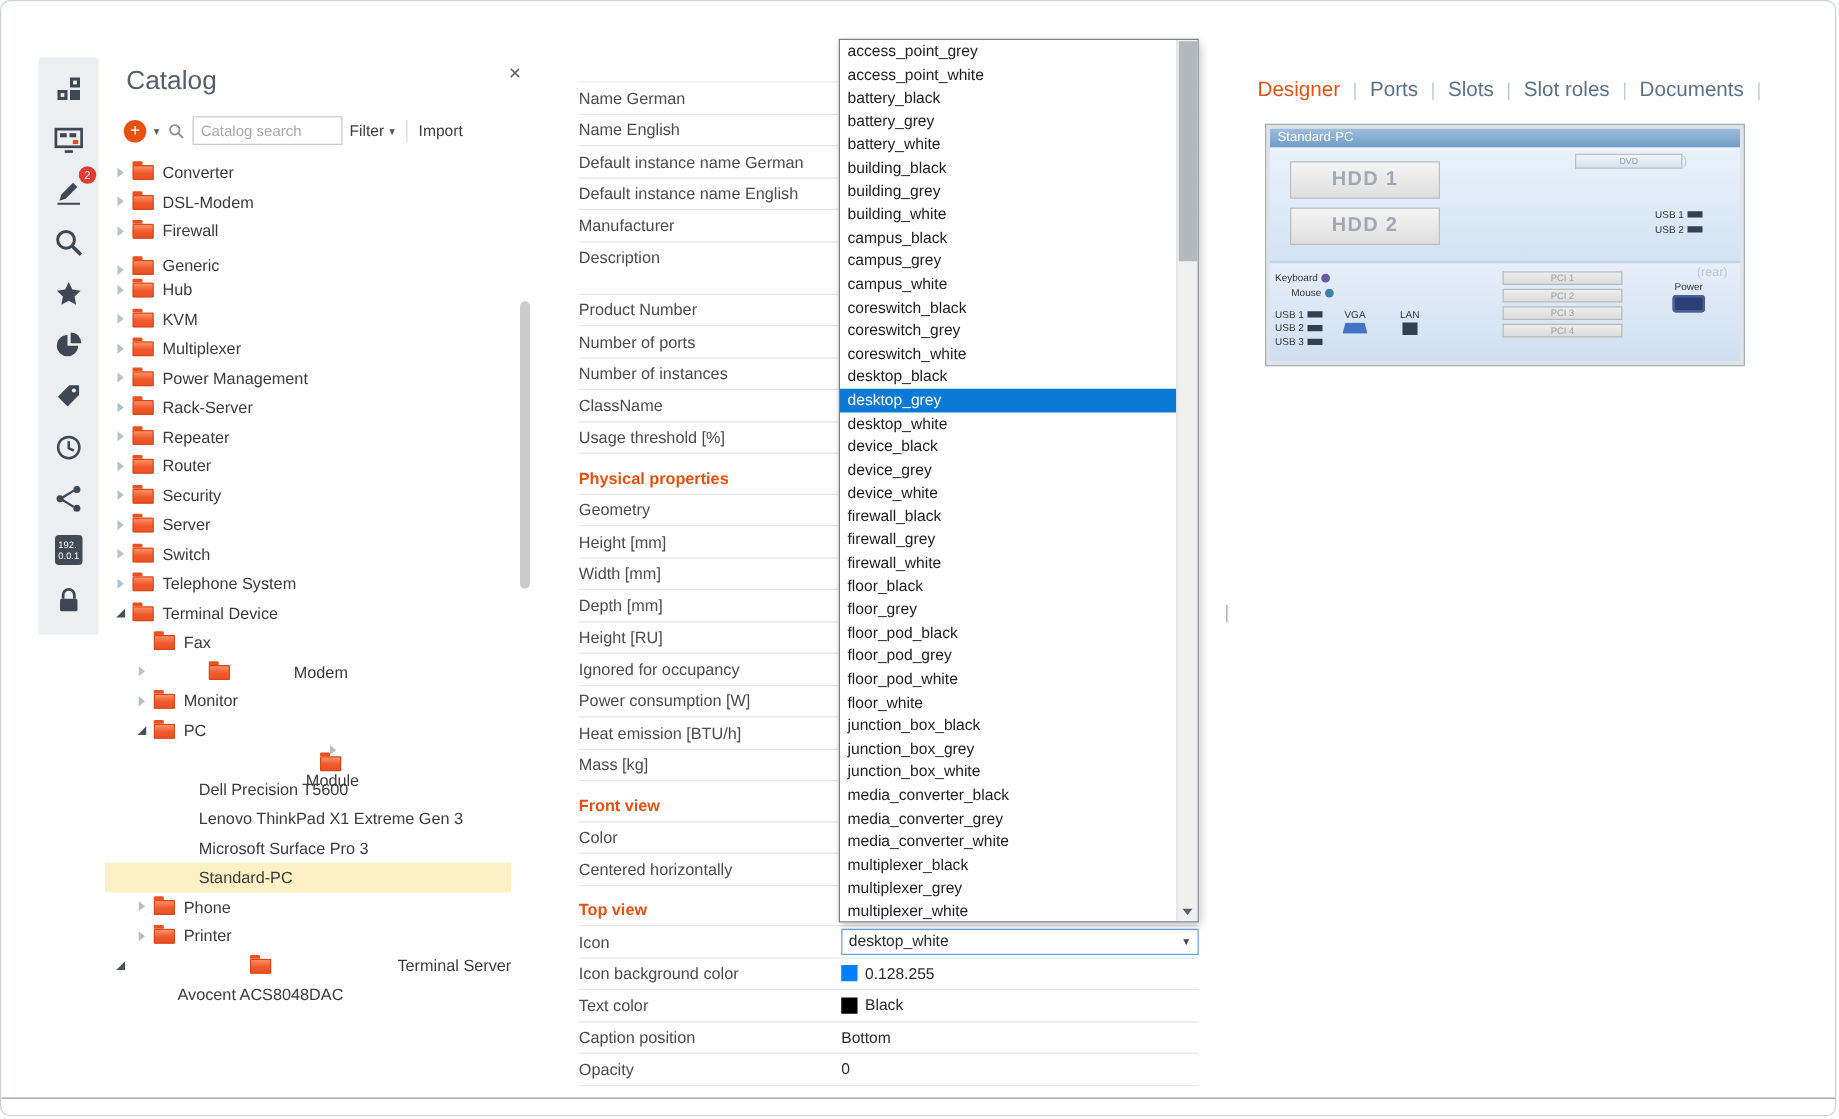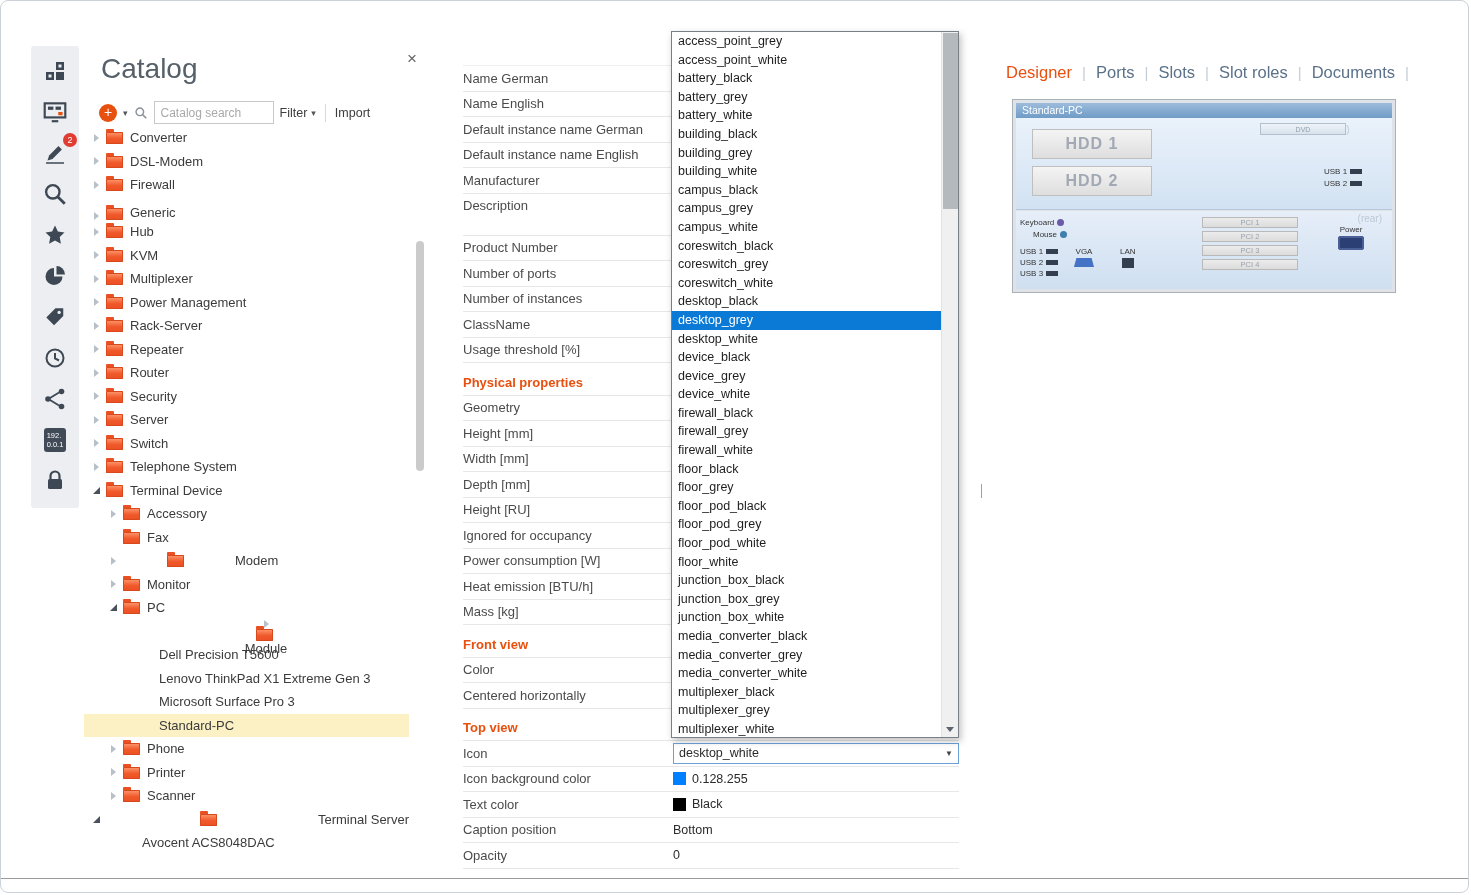--- a/index.html
+++ b/index.html
@@ -9,21 +9,21 @@
   
   .iconbar { position:absolute; left:30px; top:45px; width:48px; padding:10px 0 12px; background:#eceef1; border-radius:3px;
              display:flex; flex-direction:column; align-items:center; gap:11px; }
   .tool { position:relative; width:30px; height:30px; display:flex; align-items:center; justify-content:center; cursor:pointer; }
   .badge { position:absolute; top:-5px; right:-7px; background:#e03c31; color:#fff; font-size:9px; width:14px; height:14px;
            border-radius:50%; display:flex; align-items:center; justify-content:center; }
   .ip-box { background:#414b57; color:#fff; font-size:7.5px; line-height:9px; padding:3px 3px; border-radius:3px; text-align:left; }
 
   
   .catalog { position:absolute; left:80px; top:40px; width:352px; height:838px; background:#fff; }
-  .cat-title { font-size:28px; color:#56606a; font-weight:400; padding:12px 0 0 20px; }
+  .cat-title { font-size:21px; color:#56606a; font-weight:400; padding:12px 0 0 20px; }
   .close-x { position:absolute; right:16px; top:8px; color:#666; font-size:17px; cursor:pointer; }
   .cat-toolbar { display:flex; align-items:center; gap:6px; padding:16px 0 4px 18px; }
   .add-btn { width:18px; height:18px; border-radius:50%; background:#e8500f; color:#fff; font-size:14px; line-height:17px;
              text-align:center; cursor:pointer; flex:none; }
   .add-caret { font-size:9px; color:#555; cursor:pointer; }
   .search-input { width:120px; height:23px; border:1px solid #c9c9c9; font-size:12px; padding:0 6px; color:#333;
                   font-family:"Liberation Sans",sans-serif; }
   .search-input::placeholder { color:#a9a9a9; }
   .filter-btn { font-size:12.5px; color:#3c3c3c; cursor:pointer; display:flex; align-items:center; gap:4px; }
   .small-caret { font-size:9px; color:#555; }
@@ -309,27 +309,20 @@
           <span>Telephone System</span>
         </div>
         <div class="tree-row" style="padding-left: 5px;">
           <span class="tw">
             <span class="tw-e"></span>
           </span>
           <span class="folder"></span>
           <span>Terminal Device</span>
         </div>
         <div class="tree-row" style="padding-left: 22px;">
-          <span class="tw">
-            <span class="tw-c"></span>
-          </span>
-          <span class="folder"></span>
-          <span>Accessory</span>
-        </div>
-        <div class="tree-row" style="padding-left: 22px;">
           <span class="tw"></span>
           <span class="folder"></span>
           <span>Fax</span>
         </div>
         <div class="tree-row" style="padding-left: 22px; gap: 44px;">
           <span class="tw">
             <span class="tw-c"></span>
           </span>
           <span class="folder"></span>
           <span>Modem</span>
@@ -381,27 +374,20 @@
           </span>
           <span class="folder"></span>
           <span>Phone</span>
         </div>
         <div class="tree-row" style="padding-left: 22px;">
           <span class="tw">
             <span class="tw-c"></span>
           </span>
           <span class="folder"></span>
           <span>Printer</span>
-        </div>
-        <div class="tree-row" style="padding-left: 22px;">
-          <span class="tw">
-            <span class="tw-c"></span>
-          </span>
-          <span class="folder"></span>
-          <span>Scanner</span>
         </div>
         <div class="tree-row" style="padding-left: 5px; justify-content: space-between;">
           <span class="tw">
             <span class="tw-e"></span>
           </span>
           <span class="folder"></span>
           <span>Terminal Server</span>
         </div>
         <div class="tree-row" style="padding-left: 22px;">
           <span class="tw"></span>

